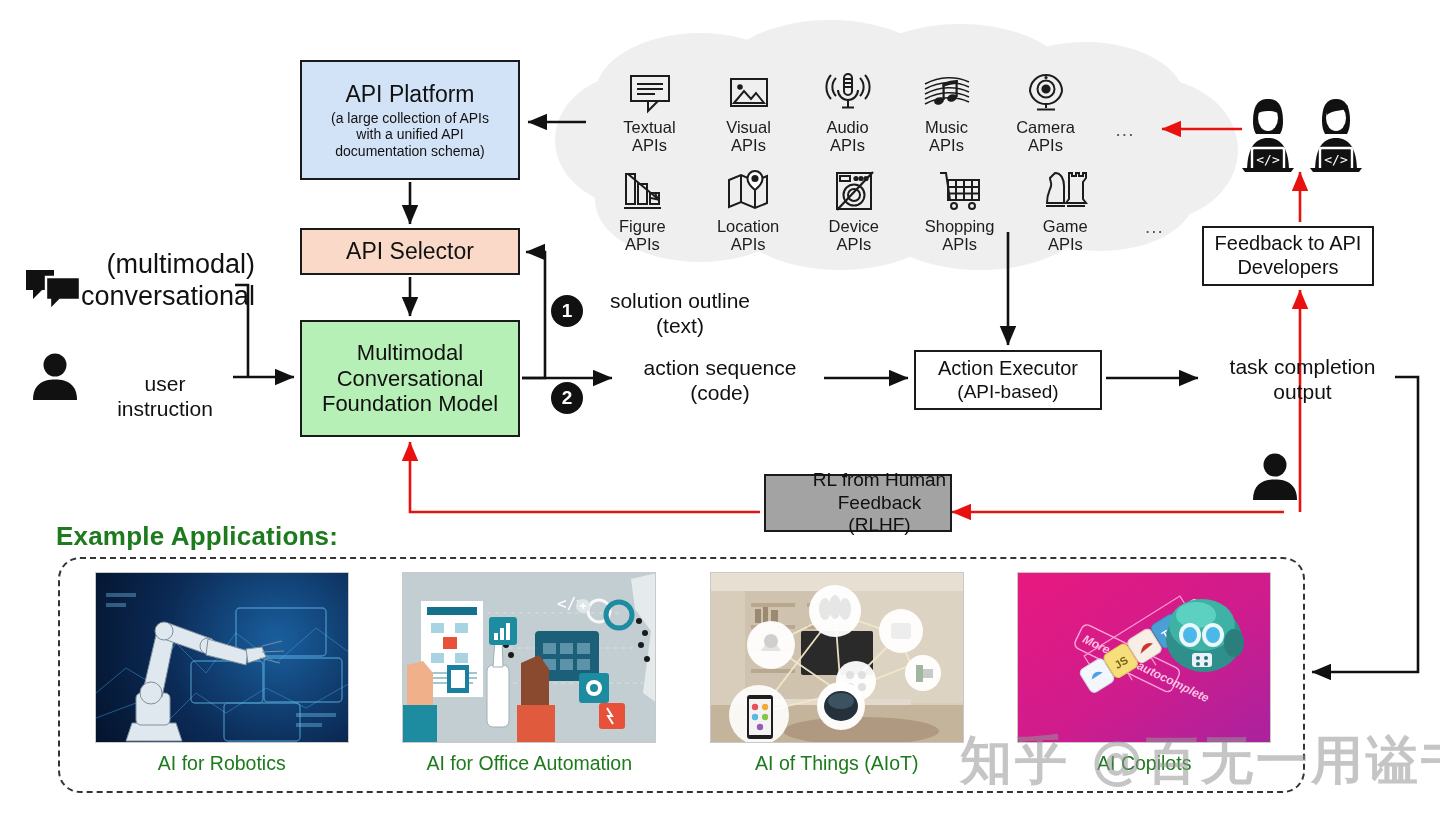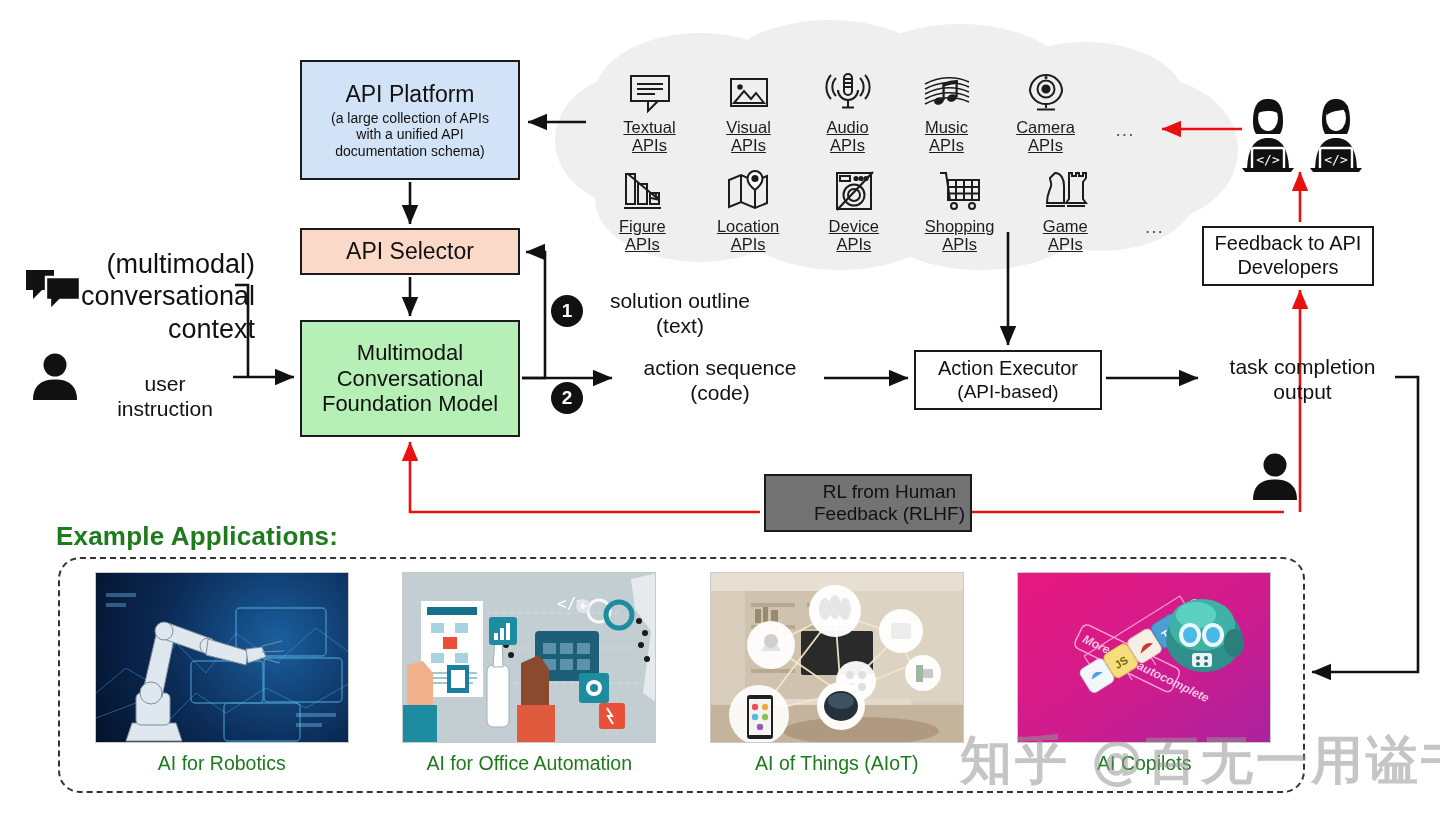--- a/index.html
+++ b/index.html
@@ -46,21 +46,21 @@
   #mcfm { left:300px; top:320px; width:220px; height:117px; background:#b6f0b6; }
   #mcfm .t1 { font-size:22px; }
 
   #action-executor { left:914px; top:350px; width:188px; height:60px; background:#fff; }
   #action-executor .t1 { font-size:20px; }
   #action-executor .t2 { font-size:19px; }
 
   #feedback-dev { left:1202px; top:226px; width:172px; height:60px; background:#fff; }
   #feedback-dev .t1 { font-size:20px; }
 
-  #rlhf { left:764px; top:474px; width:208px; height:58px; background:#737373;padding-left:43px; }
+  #rlhf { left:764px; top:474px; width:188px; height:58px; background:#a3a3a3;padding-left:43px; }
   #rlhf .t1 { font-size:19px; }
 
   
   .ftxt { position:absolute; z-index:5; line-height:1.2; text-align:center; }
 
   #lbl-conv { left:55px; top:248px; width:200px; font-size:27px; text-align:right; }
   #lbl-user { left:75px; top:355px; width:180px; font-size:21px; text-align:center;margin-top:16px; }
   #lbl-solution { left:590px; top:288px; width:180px; font-size:21px; }
   #lbl-action { left:620px; top:355px; width:200px; font-size:21px; }
   #lbl-task { left:1205px; top:354px; width:195px; font-size:21px; }
@@ -75,21 +75,21 @@
   #badge-2 { left:551px; top:382px; }
 
   
   .iconholder { position:absolute; z-index:5; }
 
   
   #api-grid { position:absolute; left:600px; top:68px; width:580px; z-index:3; }
   .api-row { display:flex; }
   .api-cell {
     width:99px; text-align:center;
-    font-size:16.5px; line-height:1.12; color:#1c1c1c;text-decoration:underline;
+    font-size:16.5px; line-height:1.12; color:#1c1c1c;
   }
   .api-cell .glyph { height:46px; display:flex; align-items:flex-end; justify-content:center; margin-bottom:4px; }
   .api-cell .nm { display:block; }
   .dots { width:60px; font-size:19px; color:#555; display:flex; align-items:flex-end; justify-content:center; padding-bottom:14px; letter-spacing:1px;}
   .dots.row2 { padding-bottom:16px; }
 
   
   #examples-title {
     position:absolute; left:56px; top:521px; font-size:26px; font-weight:bold;
     color:#1d7a1d; z-index:5; letter-spacing:0.2px;
@@ -219,21 +219,20 @@
   </div>
 
   <div class="box" id="rlhf">
     <div class="t1">RL from Human</div>
     <div class="t1">Feedback (RLHF)</div>
   </div>
 
   <div class="ftxt" id="lbl-conv">
     <div>(multimodal)</div>
     <div>conversational</div>
-    <div>context</div>
   </div>
 
   <div class="ftxt" id="lbl-user">
     <div>user</div>
     <div>instruction</div>
   </div>
 
   <div class="ftxt" id="lbl-solution">
     <div>solution outline</div>
     <div>(text)</div>

